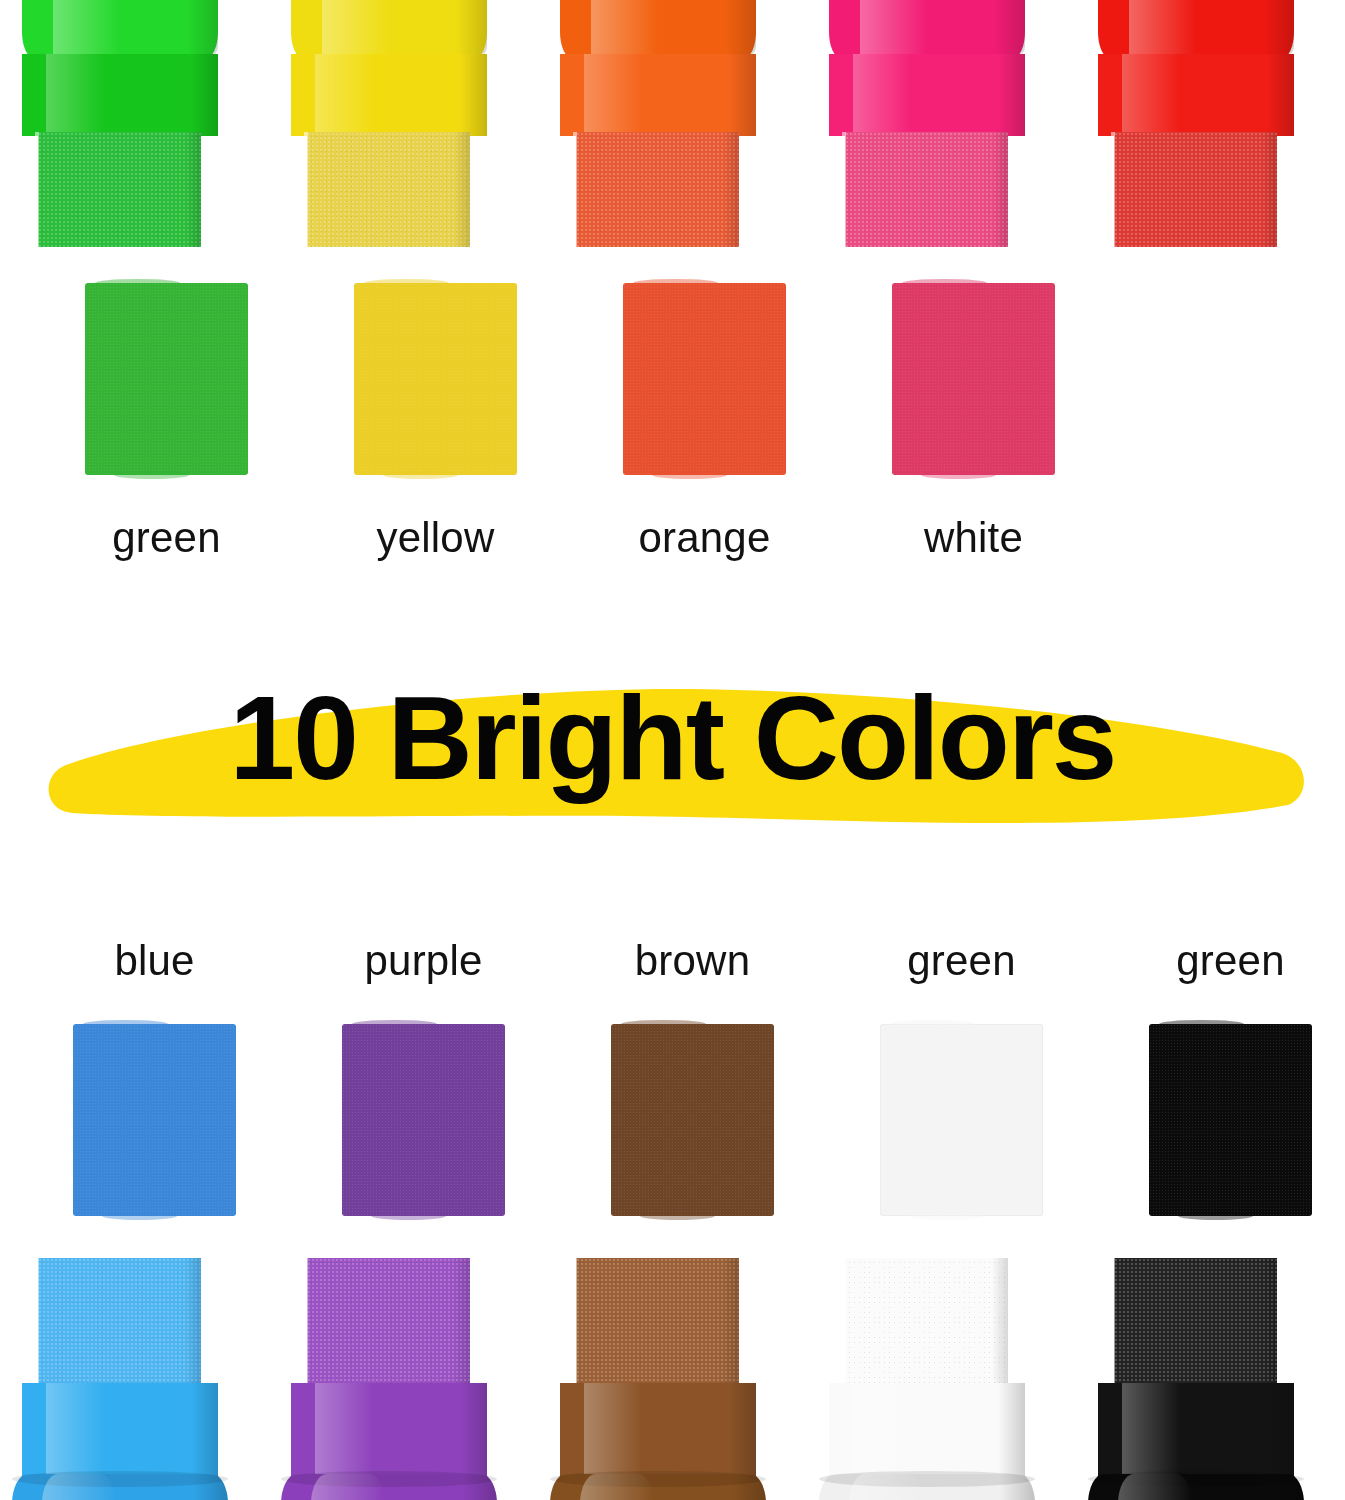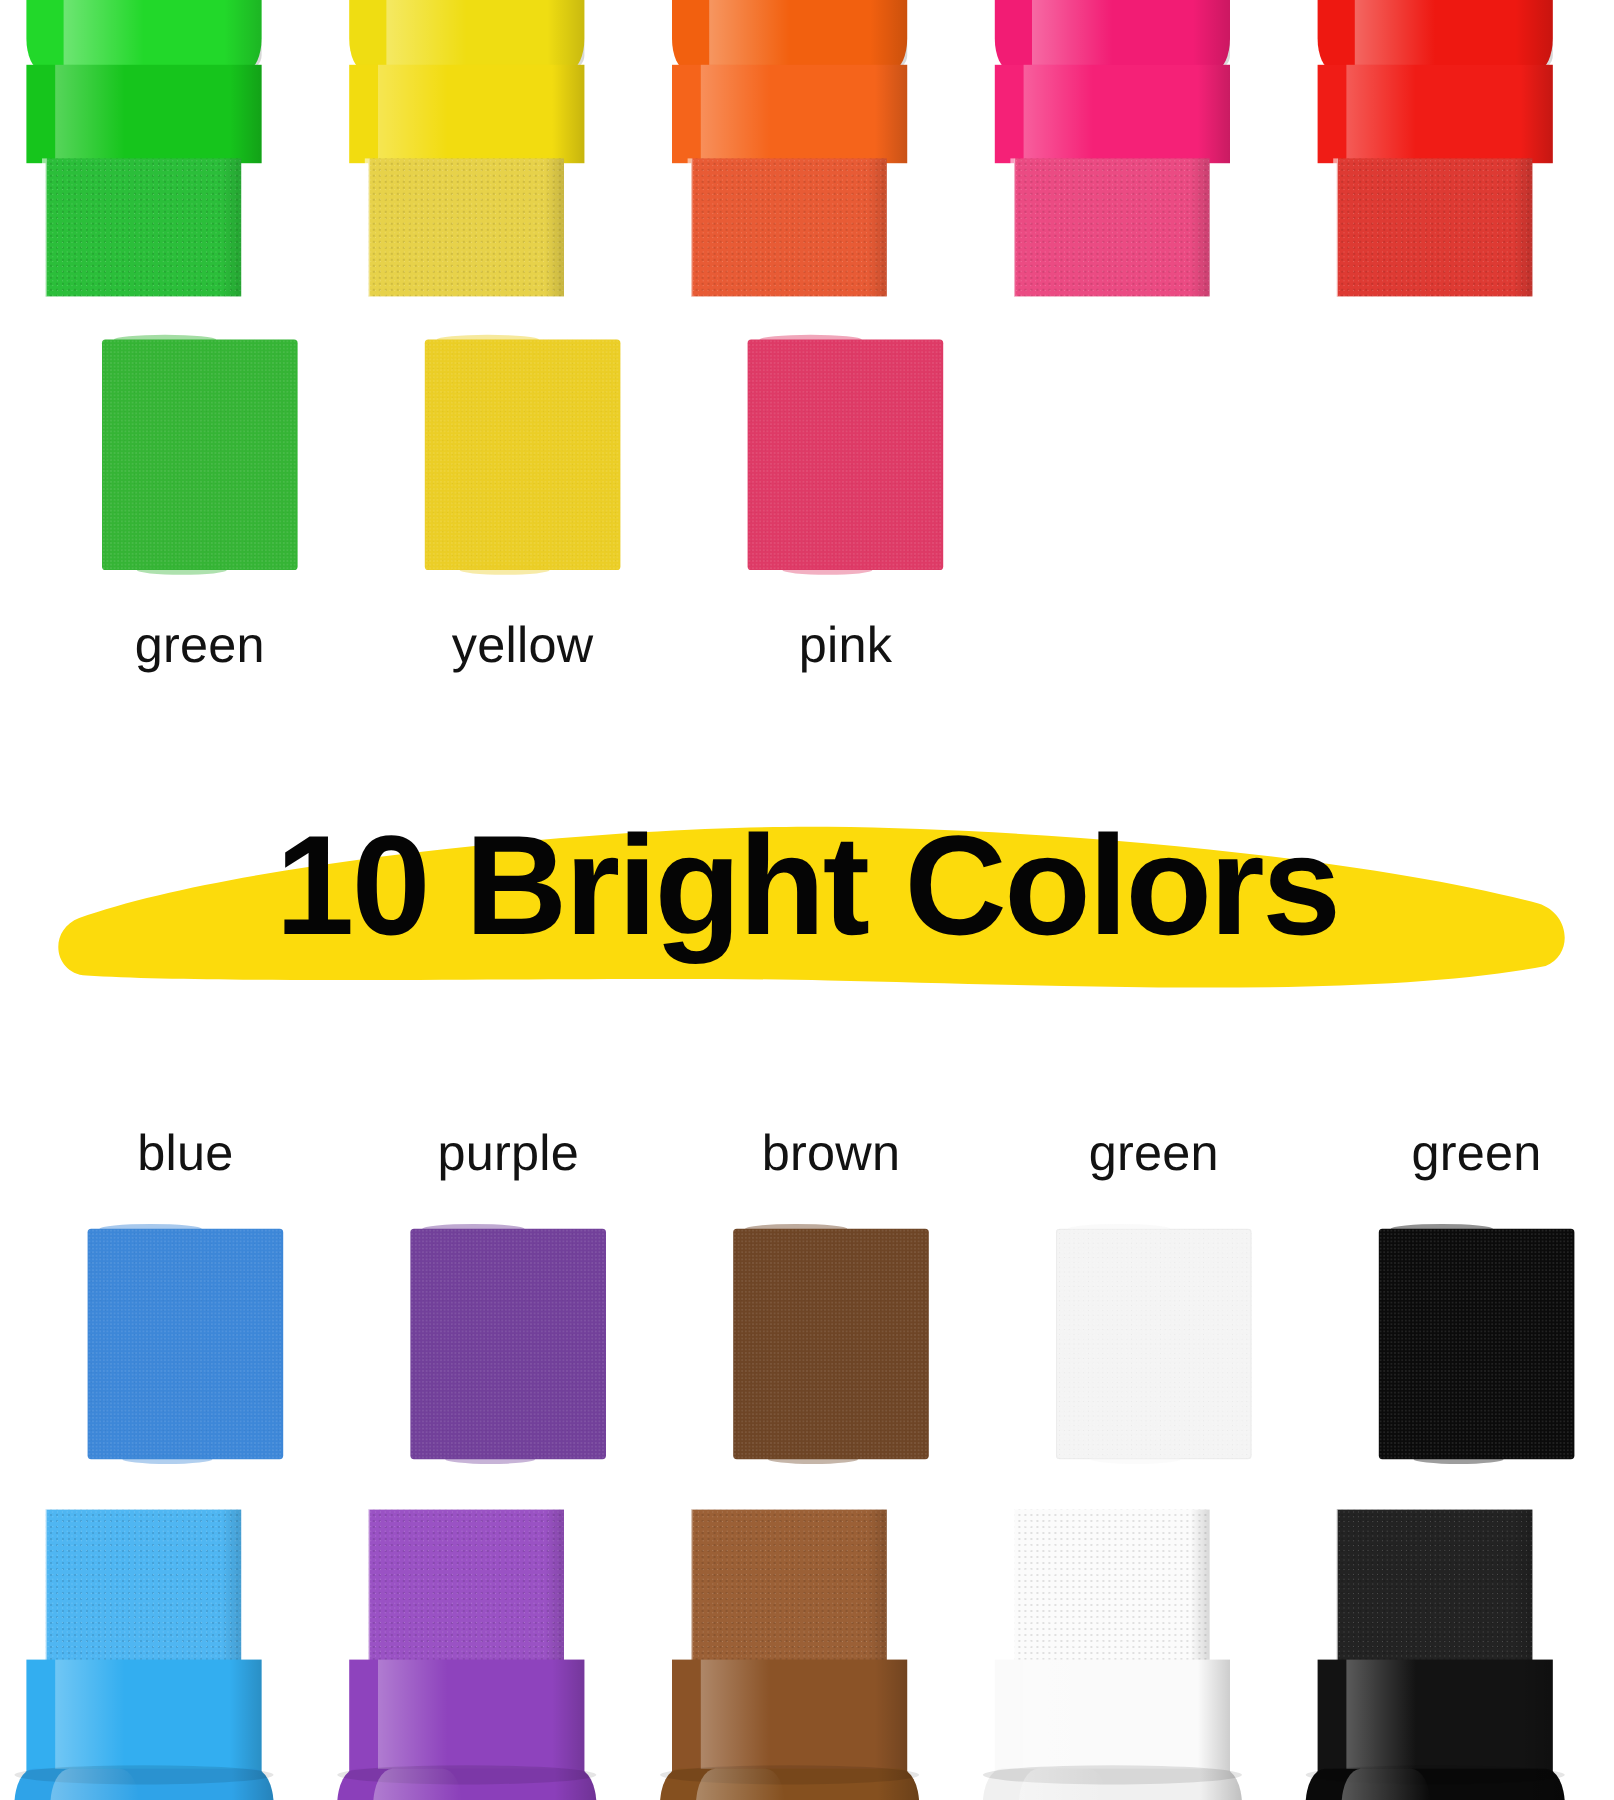--- a/index.html
+++ b/index.html
@@ -276,26 +276,34 @@
     </div>
     <div class="col">
       <div class="sw" style="background: rgb(235, 206, 38);">
         <div class="bleedT" style="background: rgb(235, 206, 38);"></div>
         <div class="tex"></div>
         <div class="bleedB" style="background: rgb(235, 206, 38);"></div>
       </div>
       <div class="label">yellow</div>
     </div>
     <div class="col">
+      <div class="sw" style="background: rgb(232, 81, 47);">
+        <div class="bleedT" style="background: rgb(232, 81, 47);"></div>
+        <div class="tex"></div>
+        <div class="bleedB" style="background: rgb(232, 81, 47);"></div>
+      </div>
+      <div class="label">orange</div>
+    </div>
+    <div class="col">
       <div class="sw" style="background: rgb(222, 58, 102);">
         <div class="bleedT" style="background: rgb(222, 58, 102);"></div>
         <div class="tex"></div>
         <div class="bleedB" style="background: rgb(222, 58, 102);"></div>
       </div>
-      <div class="label">pink</div>
+      <div class="label">white</div>
     </div>
   </div>
 
   <div class="banner">
     <svg width="1345" height="185" viewBox="0 0 1345 185">
       <path id="bannerPath" d="M66,120 C200,72 520,42 690,44 C880,46 1140,70 1282,108
            C1308,116 1312,150 1288,160
            C1140,188 880,176 690,172 C520,168 200,176 72,168
            C44,166 40,130 66,120 Z" fill="#FCDB0C"></path>
     </svg>

